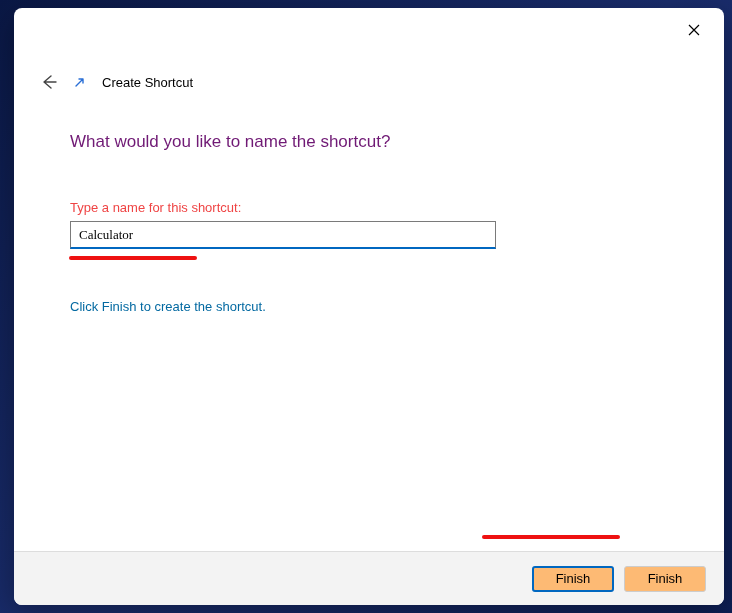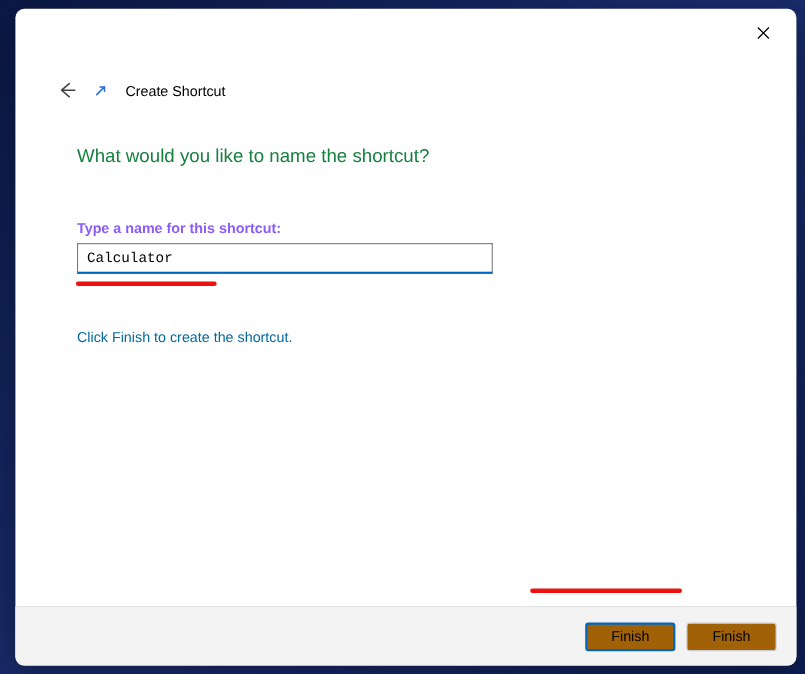--- a/index.html
+++ b/index.html
@@ -36,21 +36,21 @@
       display: flex;
       align-items: center;
       justify-content: center;
       cursor: pointer;
       font-size: 14px;
       color: #000;
     }
     .header-row {
       display: flex;
       align-items: center;
-      padding: 20px 24px 8px 36px;
+      padding: 20px 24px 8px 24px;
       gap: 14px;
     }
     .back-arrow {
       width: 20px;
       height: 20px;
       display: flex;
       align-items: center;
       justify-content: center;
       color: #333;
       cursor: pointer;
@@ -66,36 +66,35 @@
       font-size: 13px;
       color: #000;
     }
     .content {
       flex: 1;
       padding: 32px 56px 0 56px;
       position: relative;
     }
     .heading {
       font-size: 17px;
-      color: #15803d;
+      color: #701a75;
       font-weight: 400;
       margin-bottom: 48px;
     }
     .field-label {
       font-size: 13px;
-      color: #8b5cf6;
+      color: #ef4444;
       margin-bottom: 6px;
-      font-weight: bold;
     }
     .name-input {
-      width: 378px;
+      width: 426px;
       height: 28px;
       padding: 4px 8px;
       font-size: 13px;
-      font-family: Liberation Mono, monospace;
+      font-family: Liberation Serif, serif;
       border: 1px solid #7a7a7a;
       border-bottom: 2px solid #0067c0;
       outline: none;
     }
     .underline-annotation-1 {
       position: absolute;
       top: 156px;
       left: 55px;
       width: 128px;
       height: 4px;
@@ -125,21 +124,21 @@
       justify-content: flex-end;
       padding: 0 18px;
       gap: 10px;
       border-radius: 0 0 8px 8px;
     }
     .btn {
       width: 82px;
       height: 26px;
       font-size: 13px;
       font-family: inherit;
-      background: #a16207;
+      background: #fdba74;
       border: 1px solid #ccc;
       border-radius: 3px;
       cursor: pointer;
     }
     .btn.primary {
       border: 2px solid #0067c0;
     }
   </style>
 </head>
 <body>

